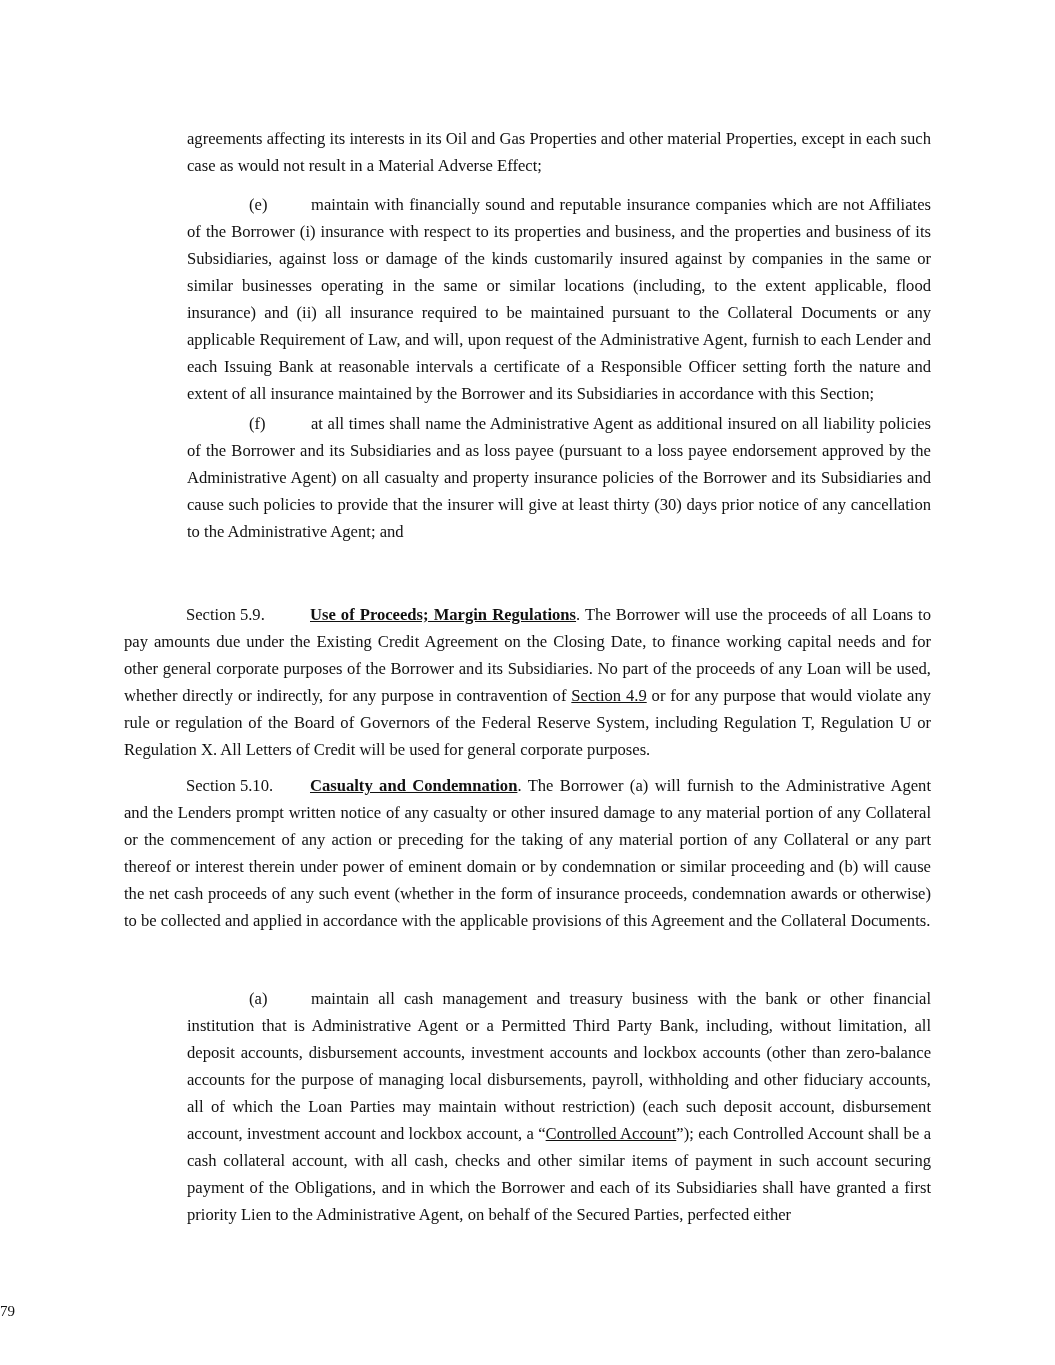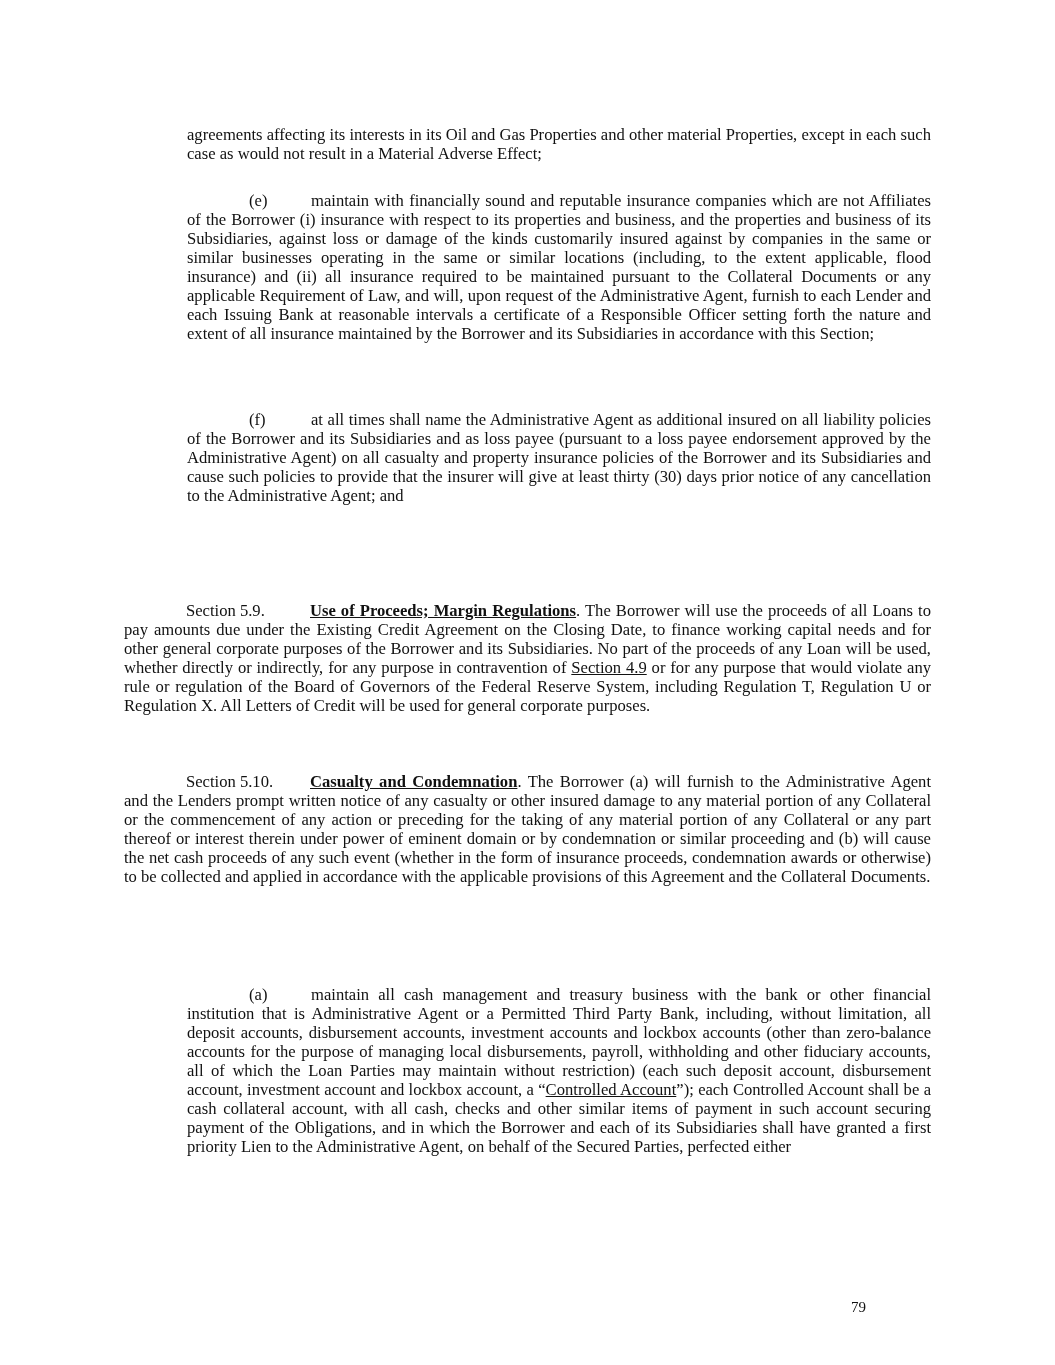--- a/index.html
+++ b/index.html
@@ -1,30 +1,30 @@
 <!DOCTYPE html>
 <html><head>
 <meta charset="utf-8">
 <style>
   html, body { margin: 0; padding: 0; background: #ffffff; }
   body { width: 1055px; height: 1365px; position: relative; overflow: hidden; }
   .page {
     position: absolute; left: 0; top: 0; width: 1055px; height: 1365px;
-    font-family: "Liberation Serif", serif; font-size: 16.6px; line-height: 19px;
+    font-family: "Liberation Serif", serif; font-size: 16.6px; line-height: 27px;
     color: #111111;
   }
   .block { position: absolute; text-align: justify; text-justify: inter-word; }
   .indent-block { left: 187px; width: 744px; }
   .full-block { left: 124px; width: 807px; }
   .first-indent { text-indent: 62px; }
   .label { display: inline-block; width: 62px; text-indent: 0; }
   .section-no { font-weight: normal; display: inline-block; width: 124px; text-indent: 0; }
   .section-title { font-weight: bold; text-decoration: underline; margin-top: 47px; }
   .xref { text-decoration: underline; }
-  .page-number { position: absolute; left: 0; width: 866px; top: 1298px; text-align: right; font-size: 15px; }
+  .page-number { position: absolute; left: 0; width: 866px; top: 1298px; text-align: left; font-size: 15px; }
   p { margin: 0; }
 </style>
 </head>
 <body>
 
 <div class="page">
 
   <p class="block indent-block" style="top:125px;">
     <span>agreements affecting its interests in its Oil and Gas Properties and other material Properties, except in each such case as would not result in a Material Adverse Effect;</span>
   </p>

